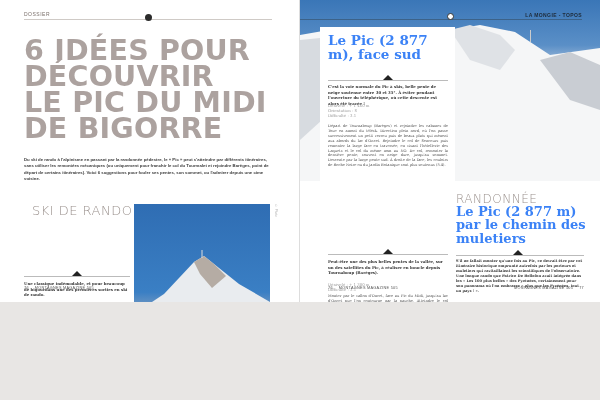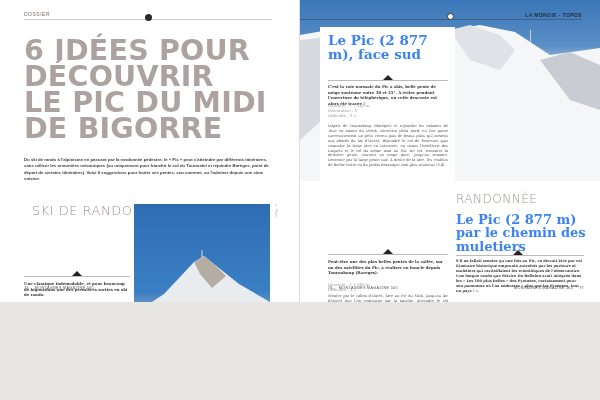--- a/index.html
+++ b/index.html
@@ -57,21 +57,21 @@
   }
   .rubric-r { position: absolute; right: 18px; top: 12px; font-size: 5px; letter-spacing: .4px; color: #1d2a38; font-weight: bold; }
   .head-rule-r { position: absolute; left: 0; top: 19px; width: 282px; height: 1px; background: rgba(40,40,40,.35); }
   .logo-dot.r { left: 147px; top: 13px; background: #fff; border: 1.5px solid #333; }
 
   .card { position: absolute; left: 20px; top: 27px; width: 135px; height: 155px; background: #fff; }
   .t2 { left: 28px; top: 33px; width: 120px; font-size: 13.5px; line-height: 14px; }
 
   .t3 { left: 28px; top: 196px; width: 120px; font-size: 13px; line-height: 13.6px; }
   .k2 { left: 156px; top: 192px; font-size: 12px; }
-  .t4 { left: 156px; top: 205px; width: 135px; font-size: 13px; line-height: 13.3px; margin-top: 8px; }
+  .t4 { left: 156px; top: 205px; width: 135px; font-size: 13px; line-height: 13.3px; }
 </style>
 </head>
 <body>
 
 <div class="spread">
 
   <div class="page left">
     <div class="rubric">DOSSIER</div>
     <div class="head-rule"></div>
     <div class="logo-dot l"></div>

